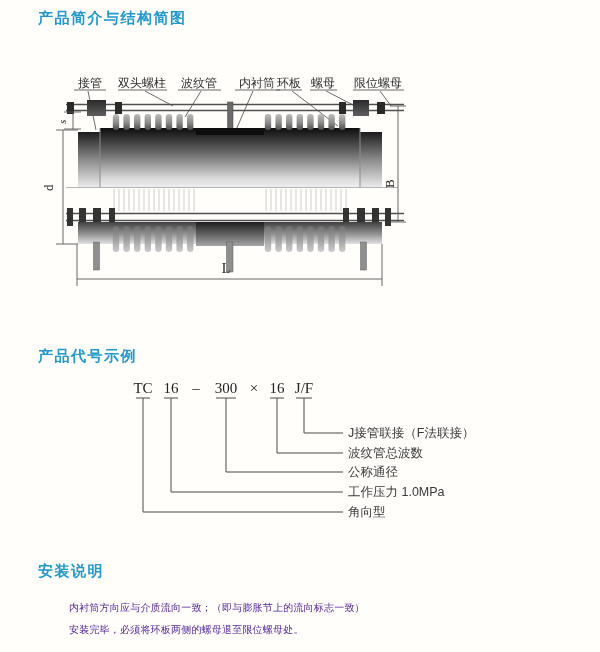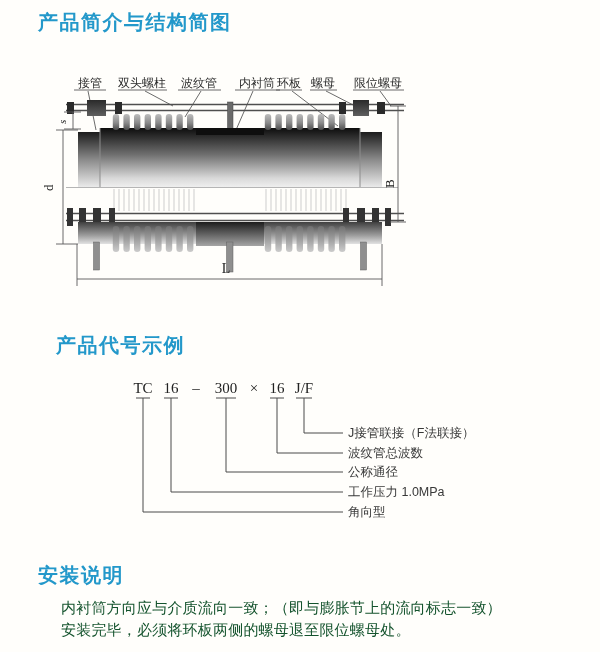--- a/index.html
+++ b/index.html
@@ -4,30 +4,30 @@
 <style>
   html,body{margin:0;padding:0;}
   body{
     width:600px;height:652px;position:relative;overflow:hidden;
     background:#fffefb;
     font-family:"Liberation Sans","DejaVu Sans",sans-serif;
     color:#3a3a3a;
   }
   .sec-title{
     position:absolute;left:38px;
-    font-size:20px;font-weight:bold;letter-spacing:1.5px;
+    font-size:15px;font-weight:bold;letter-spacing:1.5px;
     color:#2398ca;
   }
   #title-intro{top:9px;}
-  #title-code{top:332px;margin-left:18px;}
+  #title-code{top:347px;}
   #title-install{top:562px;}
   .body-line{
-    position:absolute;left:61px;width:500px;
-    font-size:15px;letter-spacing:0.2px;line-height:16px;
-    color:#14532d;font-weight:500;
+    position:absolute;left:69px;width:500px;
+    font-size:10px;letter-spacing:0.2px;line-height:16px;
+    color:#4c1d95;font-weight:500;
   }
   #install-line-1{top:600px;}
   #install-line-2{top:622px;}
   svg{position:absolute;left:0;}
   #structure-svg{top:60px;}
   #code-svg{top:375px;}
   .dlabel{font-size:12px;fill:#2b2b2b;font-weight:500;}
   .dimtxt{font-family:"Liberation Serif","DejaVu Serif",serif;fill:#222;}
   .leader{stroke:#5a5a5a;stroke-width:0.9;fill:none;}
   .dimline{stroke:#5a5a5a;stroke-width:0.9;fill:none;}

